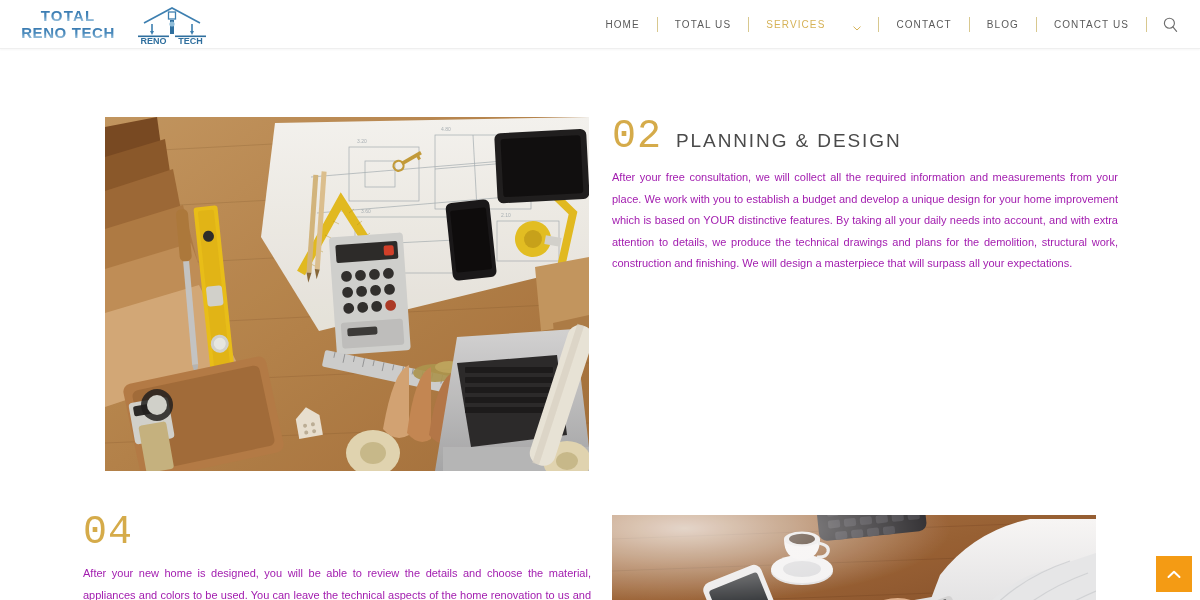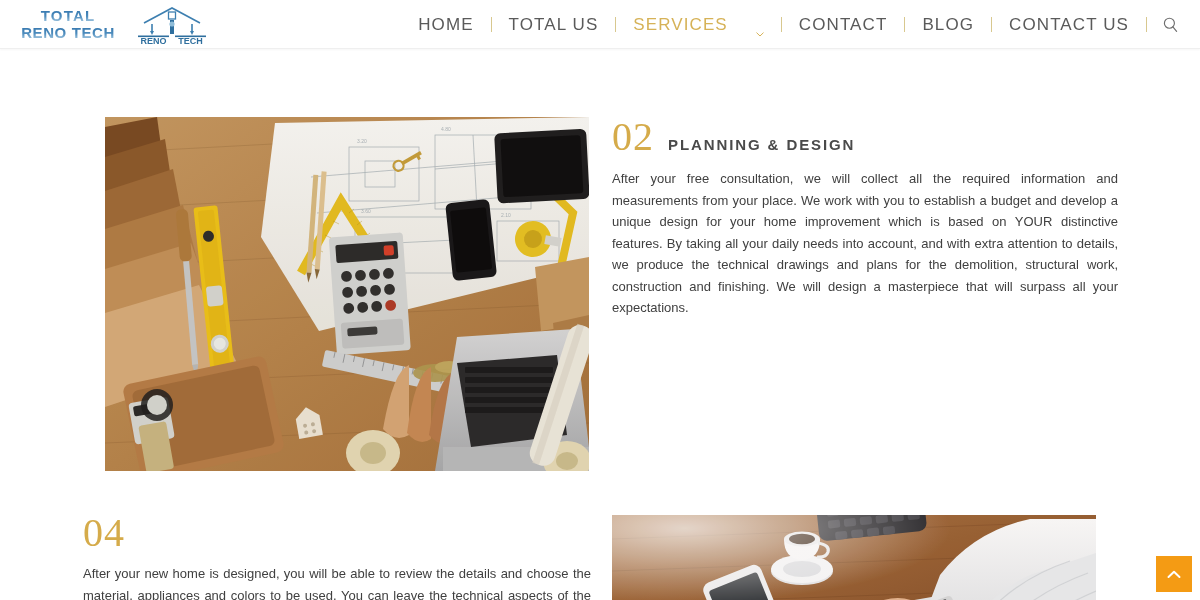--- a/index.html
+++ b/index.html
@@ -33,21 +33,21 @@
 
   .nav {
     position:absolute;
     right:8px;
     top:0;
     height:49px;
     display:flex;
     align-items:center;
   }
   .nav-item {
-    font-size:17px;
+    font-size:10px;
     letter-spacing:1.1px;
     color:#5a5a5a;
     text-decoration:none;
     padding:0 17px;
     white-space:nowrap;
     display:flex;
     align-items:center;
     gap:6px;
     font-weight:400;
   }
@@ -93,38 +93,38 @@
     background:#9a6a42;
   }
 
   .step-head {
     display:flex;
     align-items:baseline;
     gap:14px;
     margin-bottom:10px;
   }
   .step-num {
-    font-family:Liberation Serif, serif;
+    font-family:Liberation Mono, monospace;
     font-size:40px;
     line-height:40px;
     font-weight:300;
     color:#d5ab4a;
     letter-spacing:1px;
   }
   .step-title {
-    font-size:15px;
+    font-size:19px;
     letter-spacing:1.9px;
     color:#4a4a4a;
-    font-weight:700;
+    font-weight:400;
     line-height:26px;
   }
   .step-body {
-    font-size:13px;
+    font-size:11px;
     line-height:21.5px;
-    color:#404040;
+    color:#a21caf;
     text-align:justify;
     font-weight:400;
   }
 
   
   .to-top {
     position:absolute;
     right:8px; bottom:8px;
     width:36px; height:36px;
     background:#f49b14;

